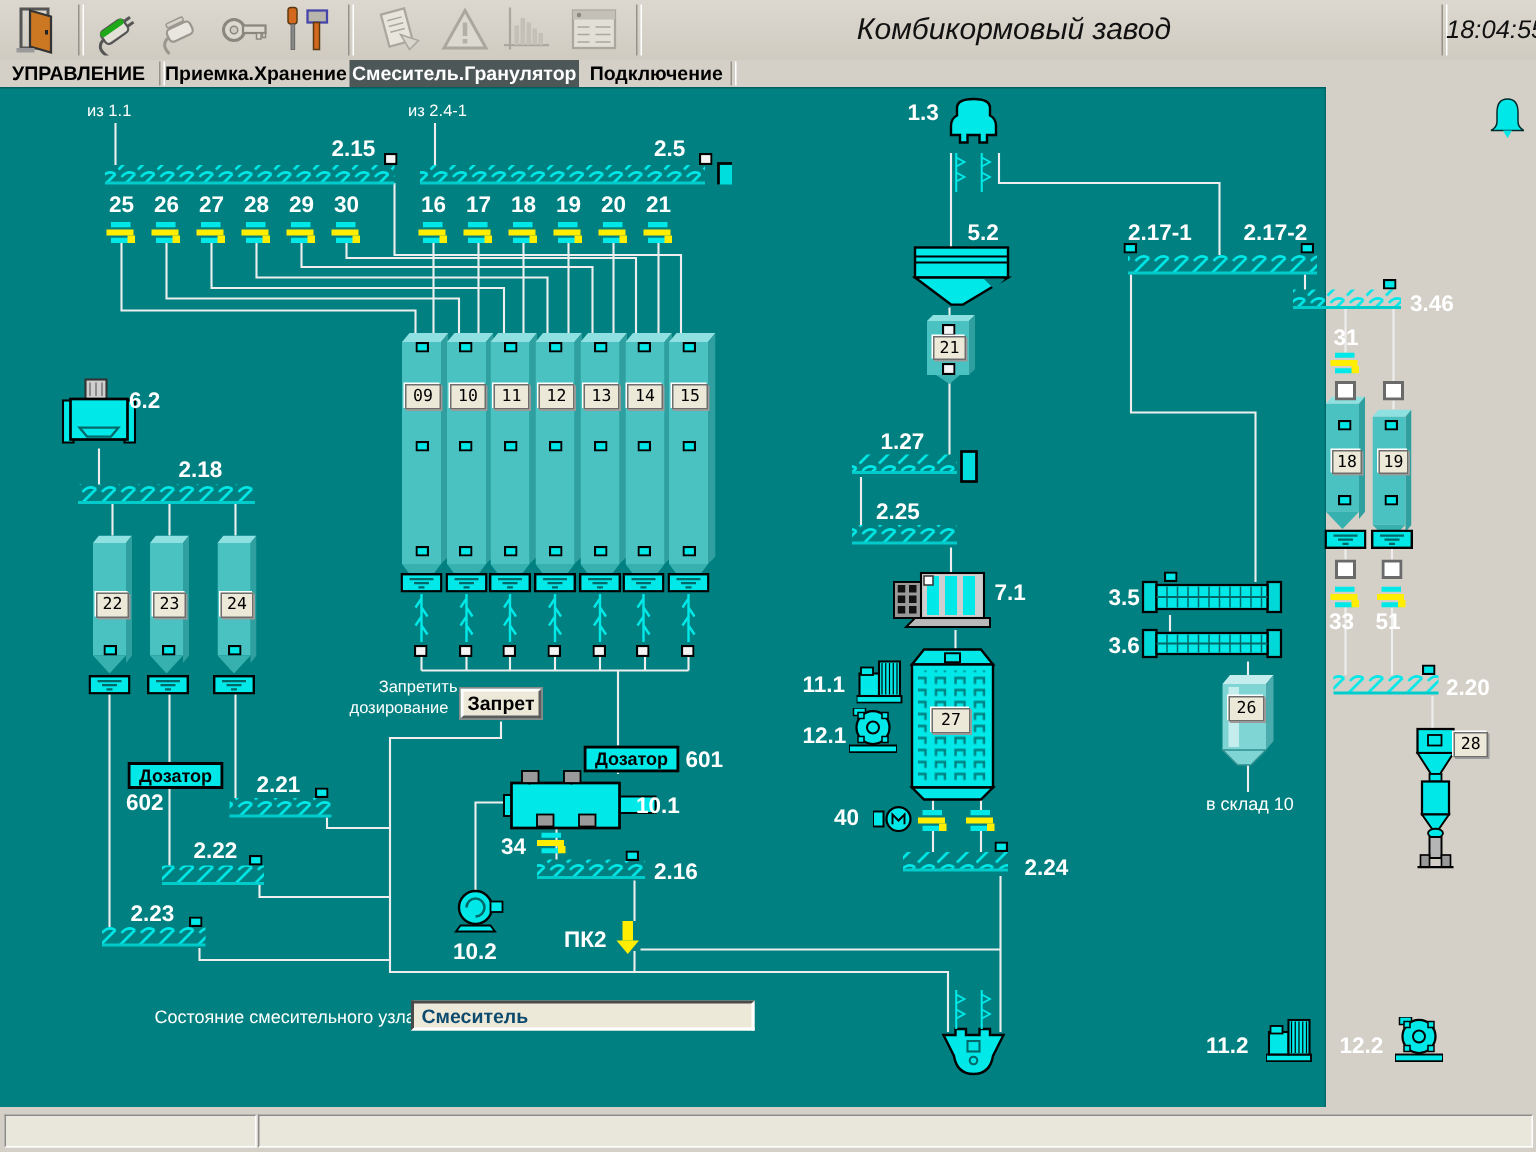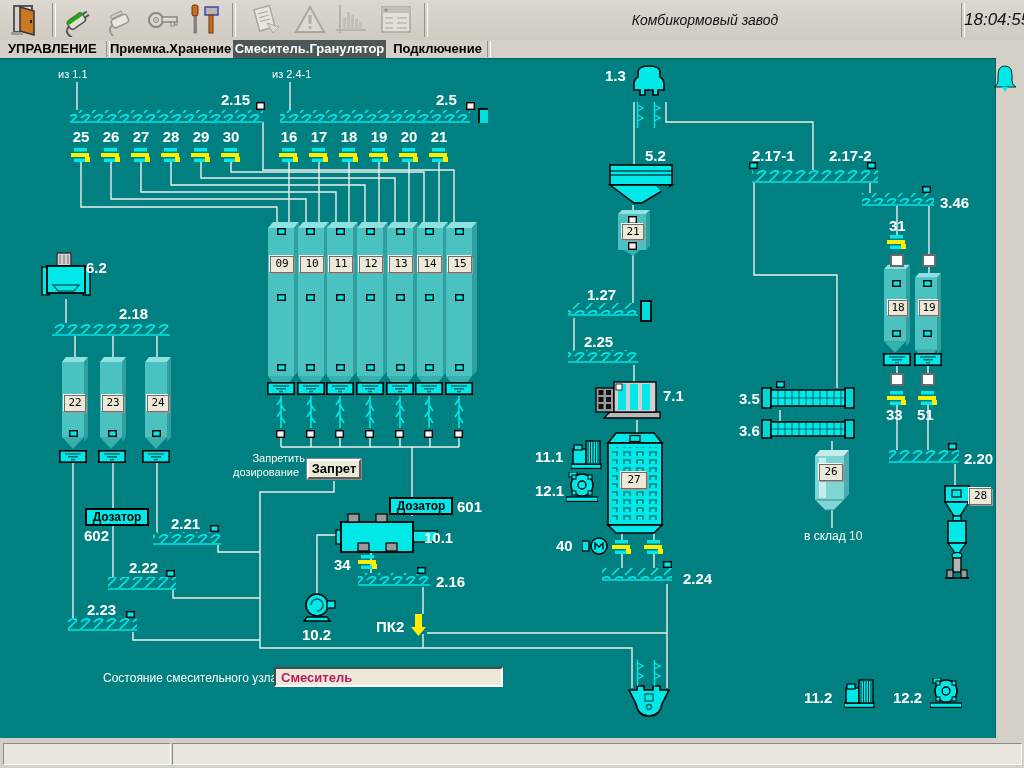--- a/index.html
+++ b/index.html
@@ -3,49 +3,49 @@
 <meta charset="utf-8">
 <style>
   html,body{margin:0;padding:0;width:1024px;height:768px;overflow:hidden;
     background:#d4d0c8;font-family:"Liberation Sans",sans-serif;}
   
   #toolbar{position:absolute;left:0;top:0;width:1024px;height:40px;
     background:linear-gradient(#dcd8cf,#cfcbc1);border-bottom:1px solid #96928a;}
   .tbicon{position:absolute;top:3px;width:36px;height:34px;}
   .tbsep{position:absolute;top:3px;width:2px;height:34px;
     border-left:1px solid #96928a;border-right:1px solid #ffffff;}
-  #hdr-title{position:absolute;left:440px;top:0;width:530px;height:40px;line-height:40px;
-    text-align:center;font-style:italic;font-size:14px;color:#111;}
+  #hdr-title{position:absolute;left:411px;top:0;width:530px;height:40px;line-height:40px;
+    text-align:center;font-style:italic;font-size:20px;color:#111;}
   #hdr-time{position:absolute;left:964px;top:0;width:58px;height:40px;line-height:40px;
     text-align:center;font-style:italic;font-size:17px;color:#111;}
   
   #tabbar{position:absolute;left:0;top:40px;width:1024px;height:18px;background:#d4d0c8;
     font-weight:bold;font-size:13px;color:#000;}
   .tab{position:absolute;top:0;height:18px;line-height:17px;text-align:center;cursor:default;}
   .tab.active{background:#4d5757;color:#fff;}
   .tabsep{position:absolute;top:1px;width:2px;height:16px;
     border-left:1px solid #96928a;border-right:1px solid #fff;}
   
-  #diagram{position:absolute;left:0;top:58px;width:996px;height:680px;background:#008080;
+  #diagram{position:absolute;left:0;top:58px;width:884px;height:680px;background:#008080;
     box-shadow:inset 0 1px 0 #005f5f, inset -1px 0 0 #006a6a;}
   #wires{position:absolute;left:0;top:0;}
   .lbl{position:absolute;color:#fff;font-weight:bold;font-size:15px;white-space:nowrap;z-index:5;}
   .lbl-sm{position:absolute;color:#fff;font-weight:normal;font-size:11px;white-space:nowrap;z-index:5;}
   .num{position:absolute;color:#fff;font-weight:bold;font-size:15px;width:24px;text-align:center;z-index:5;}
   .numbox{position:absolute;background:#ece9d8;border:1px solid #6e6e6e;
     box-shadow:-1px -1px 0 #ffffff,1px 1px 0 #9a9a9a;
     font-family:"DejaVu Sans Mono",monospace;font-size:11px;color:#000;
     text-align:center;z-index:6;}
   .cyanbtn{position:absolute;background:#00e8e8;border:2px solid #000;color:#000;
     font-weight:bold;font-size:12px;text-align:center;z-index:6;}
   .graybtn{position:absolute;background:#ece9d8;color:#000;font-weight:bold;font-size:13px;
     text-align:center;border-top:2px solid #fff;border-left:2px solid #fff;
     border-right:2px solid #5c5c5c;border-bottom:2px solid #5c5c5c;
     outline:1px solid #8a8a8a;z-index:6;}
-  .field{position:absolute;background:#ece9d8;color:#be185d;font-weight:bold;font-size:13px;
+  .field{position:absolute;background:#ece9d8;color:#0c4a6e;font-weight:bold;font-size:13px;
     border-top:2px solid #4a4a4a;border-left:2px solid #4a4a4a;
     border-right:2px solid #fff;border-bottom:2px solid #fff;
     padding:1px 0 0 5px;z-index:6;}
   
   #statusbar{position:absolute;left:0;top:738px;width:1024px;height:30px;background:#d4d0c8;}
   .sunk{position:absolute;top:5px;height:20px;background:#e9e6db;
     border-top:1px solid #8a8a8a;border-left:1px solid #8a8a8a;
     border-bottom:1px solid #fff;border-right:1px solid #fff;}
 </style>
 </head>

